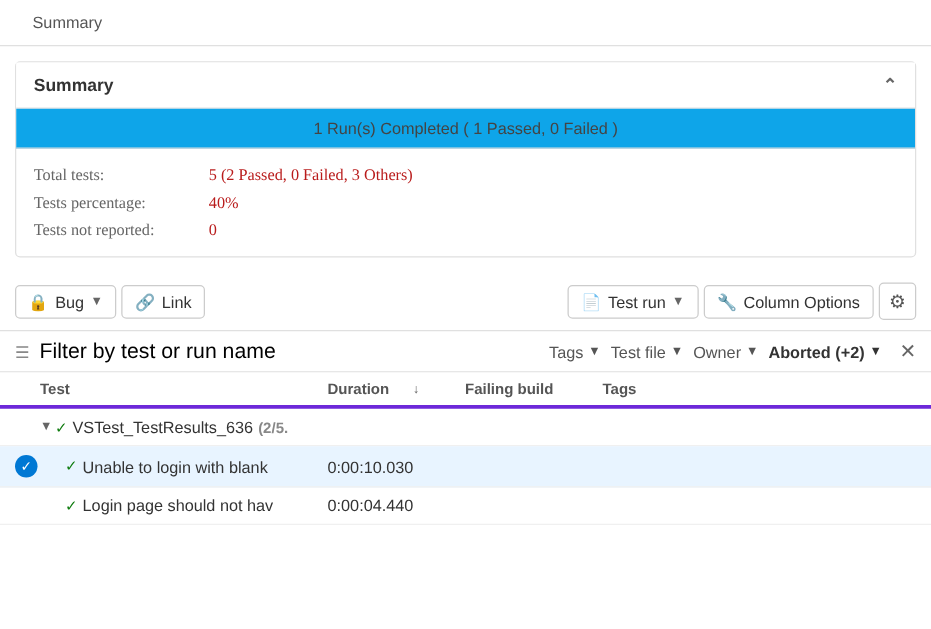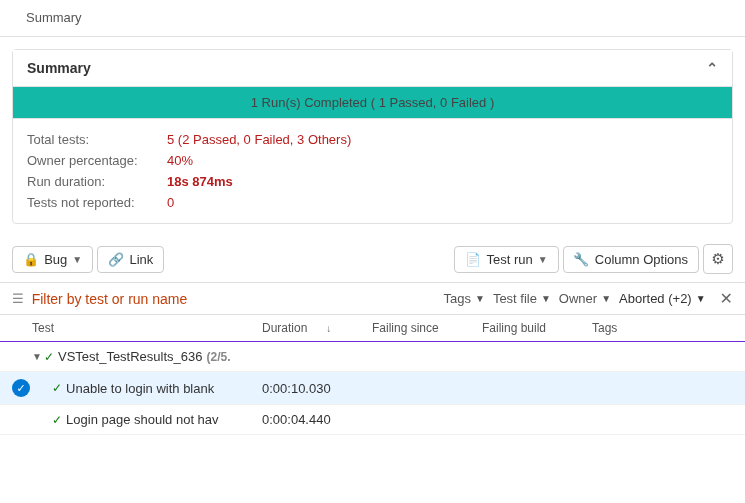--- a/index.html
+++ b/index.html
@@ -3,44 +3,44 @@
   <meta charset="utf-8">
   <style>
     * { box-sizing: border-box; margin: 0; padding: 0; }
     body { font-family: -apple-system, BlinkMacSystemFont, 'Segoe UI', sans-serif; font-size: 13px; color: #333; background: #fff; width: 745px; }
     .tab { padding: 10px 14px; cursor: pointer; font-size: 13px; color: #555; border-bottom: 2px solid transparent; margin-bottom: -1px; }
     .tab.active { color: #0078d4; border-bottom: 2px solid #0078d4; font-weight: 500; }
 
     
     .summary-section { border: 1px solid #e0e0e0; margin: 12px; border-radius: 4px; }
     .summary-header { display: flex; justify-content: space-between; align-items: center; padding: 10px 14px; font-weight: 600; font-size: 14px; border-bottom: 1px solid #e0e0e0; background: #fff; }
-    .summary-status-bar { background: #14b8a6; padding: 8px 14px; text-align: center; font-size: 13px; color: #444; border-bottom: 1px solid #e0e0e0; }
+    .summary-status-bar { background: #0ea5e9; padding: 8px 14px; text-align: center; font-size: 13px; color: #444; border-bottom: 1px solid #e0e0e0; }
     .summary-body { padding: 10px 14px; }
-    .summary-row { display: flex; padding: 3px 0; font-size: 13px; }
+    .summary-row { display: flex; padding: 3px 0; font-size: 13px; font-family: Liberation Serif, serif; }
     .summary-label { color: #666; width: 140px; flex-shrink: 0; }
     .summary-value { color: #b91c1c; font-weight: 400; }
     .summary-value.bold { font-weight: 600; }
 
     
     .toolbar { display: flex; align-items: center; padding: 8px 12px; border-bottom: 1px solid #e0e0e0; gap: 4px; }
     .toolbar-btn { display: flex; align-items: center; gap: 5px; padding: 5px 10px; border: 1px solid #ccc; border-radius: 4px; background: #fff; cursor: pointer; font-size: 13px; color: #333; }
     .toolbar-btn .chevron { font-size: 10px; color: #666; }
     .toolbar-spacer { flex: 1; }
     .toolbar-icon-btn { display: flex; align-items: center; justify-content: center; width: 30px; height: 30px; border: 1px solid #ccc; border-radius: 4px; background: #fff; cursor: pointer; font-size: 15px; color: #555; }
 
     
     .filter-bar { display: flex; align-items: center; padding: 6px 12px; border-bottom: 1px solid #e0e0e0; gap: 8px; }
     .filter-tag { display: flex; align-items: center; gap: 4px; font-size: 13px; color: #555; cursor: pointer; }
     .filter-tag .chevron { font-size: 10px; }
-    .aborted-badge { display: flex; align-items: center; gap: 4px; font-weight: 400; font-size: 13px; color: #333; cursor: pointer; }
+    .aborted-badge { display: flex; align-items: center; gap: 4px; font-weight: 700; font-size: 13px; color: #333; cursor: pointer; }
     .aborted-badge .chevron { font-size: 10px; }
     .close-btn { margin-left: 6px; cursor: pointer; color: #666; font-size: 16px; }
 
     
-    .table-header { display: flex; align-items: center; padding: 6px 12px; border-bottom: 1px solid #6d28d9; font-size: 12px; font-weight: 400; color: #555; background: #fff; }
+    .table-header { display: flex; align-items: center; padding: 6px 12px; border-bottom: 3px solid #6d28d9; font-size: 12px; font-weight: 700; color: #555; background: #fff; }
     .col-test { flex: 0 0 230px; }
     .col-duration { flex: 0 0 110px; display: flex; align-items: center; gap: 19px; }
     .col-failing-since { flex: 0 0 110px; }
     .col-failing-build { flex: 0 0 110px; }
     .col-tags { flex: 1; }
     .sort-arrow { font-size: 10px; color: #666; }
 
     .table-row { display: flex; align-items: center; padding: 7px 12px; border-bottom: 1px solid #f0f0f0; font-size: 13px; }
     .table-row.selected { background: #e8f4ff; }
     .table-row .expand-icon { font-size: 10px; color: #666; margin-right: 4px; }
@@ -64,26 +64,22 @@
   </div>
   <div class="summary-status-bar">
     <span>1 Run(s) Completed ( 1 Passed, 0 Failed )</span>
   </div>
   <div class="summary-body">
     <div class="summary-row">
       <span class="summary-label">Total tests:</span>
       <span class="summary-value">5 (2 Passed, 0 Failed, 3 Others)</span>
     </div>
     <div class="summary-row">
-      <span class="summary-label">Owner percentage:</span>
+      <span class="summary-label">Tests percentage:</span>
       <span class="summary-value">40%</span>
-    </div>
-    <div class="summary-row">
-      <span class="summary-label">Run duration:</span>
-      <span class="summary-value bold">18s 874ms</span>
     </div>
     <div class="summary-row">
       <span class="summary-label">Tests not reported:</span>
       <span class="summary-value">0</span>
     </div>
   </div>
 </div>
 
 <div class="toolbar" style="margin-top:6px;">
   <button class="toolbar-btn">
@@ -105,21 +101,21 @@
     <span style="font-size:13px;">🔧</span>
     <span>Column Options</span>
   </button>
   <button class="toolbar-icon-btn">
     <span>⚙</span>
   </button>
 </div>
 
 <div class="filter-bar">
   <span style="color:#888; font-size:13px;">☰</span>
-  <span style="color:#c2410c; flex:1; font-size:14px;">Filter by test or run name</span>
+  <span style="color:#000000; flex:1; font-size:17px;">Filter by test or run name</span>
   <div class="filter-tag">
     <span>Tags</span>
     <span class="chevron">▼</span>
   </div>
   <div class="filter-tag">
     <span>Test file</span>
     <span class="chevron">▼</span>
   </div>
   <div class="filter-tag">
     <span>Owner</span>
@@ -133,23 +129,20 @@
 </div>
 
 <div class="table-header">
   <div style="width:20px; flex-shrink:0;"></div>
   <div class="col-test">
     <span>Test</span>
   </div>
   <div class="col-duration">
     <span>Duration</span>
     <span class="sort-arrow">↓</span>
-  </div>
-  <div class="col-failing-since">
-    <span>Failing since</span>
   </div>
   <div class="col-failing-build">
     <span>Failing build</span>
   </div>
   <div class="col-tags">
     <span>Tags</span>
   </div>
 </div>
 
 <div class="table-row">

